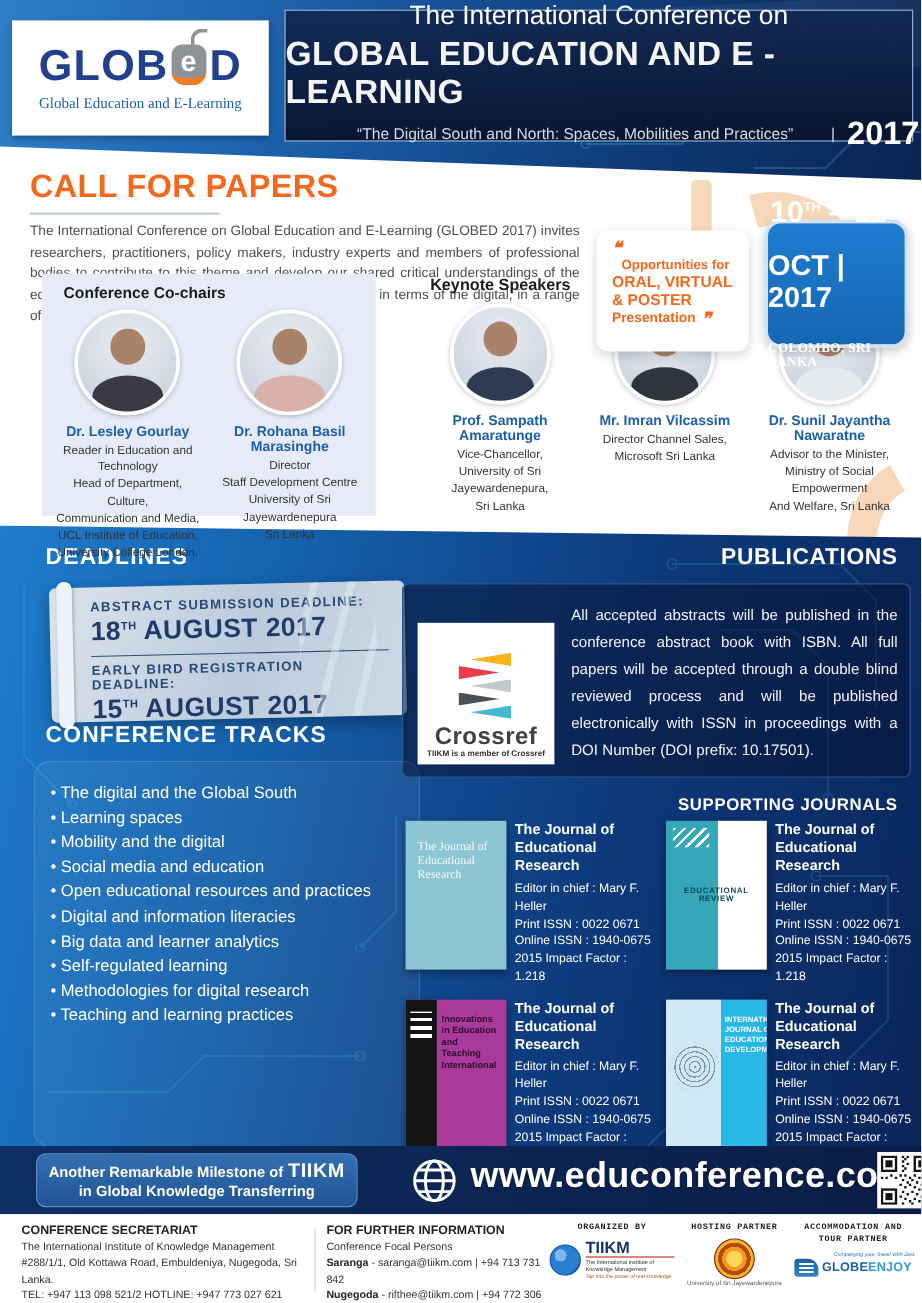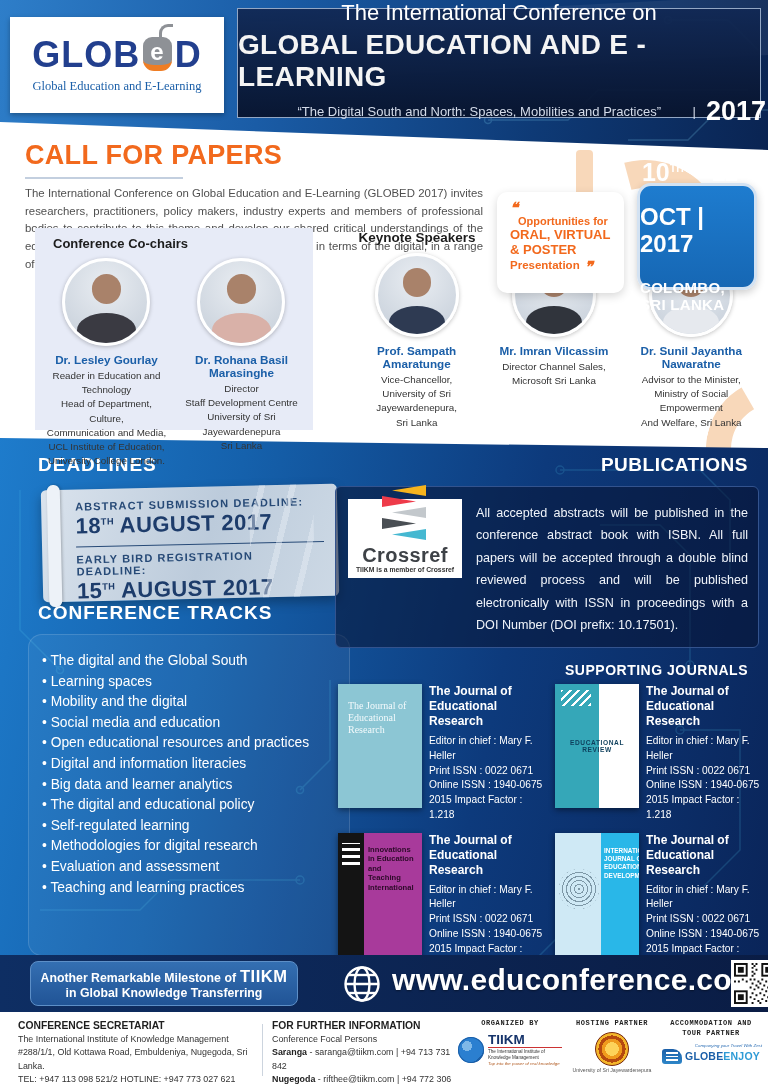--- a/index.html
+++ b/index.html
@@ -46,21 +46,21 @@
     box-shadow:0 3px 10px rgba(0,0,0,.16);padding:8px 8px 6px 13px;box-sizing:border-box;color:#f2691d;}
   .qmark{font-size:15px;font-weight:800;font-style:italic;line-height:1;}
   .q1{font-size:11px;font-weight:700;margin-left:8px;}
   .q2,.q3{font-size:13px;font-weight:800;}
   .q4{font-size:11.5px;font-weight:700;display:flex;gap:5px;align-items:flex-start;margin-top:2px;}
   .date-badge{left:637px;top:183px;width:120px;height:107px;background:linear-gradient(180deg,#1e7ccf,#1667b4);
     border:3px solid #d3e2f2;border-radius:14px;box-sizing:border-box;z-index:2;box-shadow:0 3px 8px rgba(0,0,0,.2);
     display:flex;flex-direction:column;align-items:center;justify-content:center;color:#fff;gap:19px;}
   .db-line1{font-size:25px;font-weight:800;line-height:1;}
   .db-line2{font-size:24px;font-weight:800;line-height:1.1;}
-  .db-line3{font-size:15px;font-weight:800;letter-spacing:.3px;margin-top:3px;}
+  .db-line3{font-size:11px;font-weight:800;letter-spacing:.3px;margin-top:3px;font-family:Liberation Serif, serif;}
 
   .cochairs{left:35px;top:228px;width:278px;height:202px;background:#e7ebf7;z-index:1;}
   .panel-h{padding:8px 0 0 18px;font-size:13px;font-weight:700;color:#1c1c1c;}
   .people{display:flex;justify-content:space-around;padding:7px 4px 0;}
   .person{width:47%;text-align:center;}
   .avatar{position:relative;width:82px;height:82px;border-radius:50%;margin:0 auto;overflow:hidden;
     background:radial-gradient(circle at 50% 30%,#e9edf2,#c4cdd8);border:3px solid #fff;box-shadow:0 1px 4px rgba(0,0,0,.25);}
   .avatar::before{content:'';position:absolute;top:16%;left:32%;width:36%;height:36%;border-radius:50%;background:#a9826a;}
   .avatar::after{content:'';position:absolute;bottom:-6%;left:14%;width:72%;height:42%;border-radius:50% 50% 0 0;background:#5a6b7e;}
   .av1::after{background:#3a3a42;} .av2::after{background:#d9b1a8;}
@@ -89,21 +89,21 @@
   .dl-label{font-size:11px;font-weight:700;letter-spacing:1.1px;color:#274a77;}
   .dl-date{font-size:22px;font-weight:800;letter-spacing:.4px;color:#1d3c6b;margin-top:1px;}
   .tracks-h{left:38px;top:172px;font-size:19px;font-weight:800;color:#fff;letter-spacing:1px;}
   .tracks-panel{left:28px;top:204px;width:322px;height:322px;border-radius:14px;background:rgba(255,255,255,.05);
     box-shadow:inset 0 0 0 1px rgba(255,255,255,.14);padding:17px 14px;box-sizing:border-box;}
   .track{font-size:13.8px;color:#fff;line-height:20.6px;}
   .track::before{content:'• ';}
   .pub-h{right:20px;top:24px;font-size:19px;font-weight:800;color:#fff;letter-spacing:.5px;text-align:right;}
   .pub-panel{left:335px;top:56px;width:424px;height:162px;background:rgba(7,18,50,.55);
     border:1px solid #33538e;border-radius:6px;box-sizing:border-box;}
-  .crossref-box{left:12px;top:12px;width:114px;height:79px;background:#fff;
+  .crossref-box{left:12px;top:32px;width:114px;height:118px;background:#fff;
     display:flex;flex-direction:column;align-items:center;justify-content:flex-end;padding-bottom:5px;box-sizing:border-box;}
   .chev{width:34px;height:11px;}
   .chev-l{clip-path:polygon(100% 0,100% 100%,0 50%);}
   .chev-r{clip-path:polygon(0 0,0 100%,100% 50%);}
   .crossref-word{font-size:20px;font-weight:700;color:#3e4247;letter-spacing:.4px;line-height:1.1;}
   .crossref-cap{font-size:6.8px;font-weight:700;color:#333;}
   .pub-body{left:140px;top:15px;width:272px;font-size:12.6px;line-height:1.78;text-align:justify;color:#f0f4fa;}
   .journals-h{right:20px;top:232px;font-size:14px;font-weight:800;color:#fff;letter-spacing:.5px;}
   .journals{left:338px;top:254px;width:424px;display:grid;grid-template-columns:1fr 1fr;column-gap:10px;row-gap:10px;}
   .journal{display:flex;gap:7px;}
@@ -338,27 +338,25 @@
         <div class="track">Social media and education</div>
 
 
         <div class="track">Open educational resources and practices</div>
 
         <div class="track">Digital and information literacies</div>
 
 
         <div class="track">Big data and learner analytics</div>
 
-        <div class="track">The digital and educational policy</div>
 
         <div class="track">Self-regulated learning</div>
 
         <div class="track">Methodologies for digital research</div>
 
-        <div class="track">Evaluation and assessment</div>
 
         <div class="track">Teaching and learning practices</div>
       </div>
 
     <div class="abs pub-h">PUBLICATIONS</div>
     <div class="abs pub-panel">
       <div class="abs crossref-box">
         <div style="margin-bottom:4px;">
           <div class="chev chev-l" style="background:#f5b41e;margin-left:8px;"></div>
           <div class="chev chev-r" style="background:#ee3b4a;margin-left:-2px;"></div>

